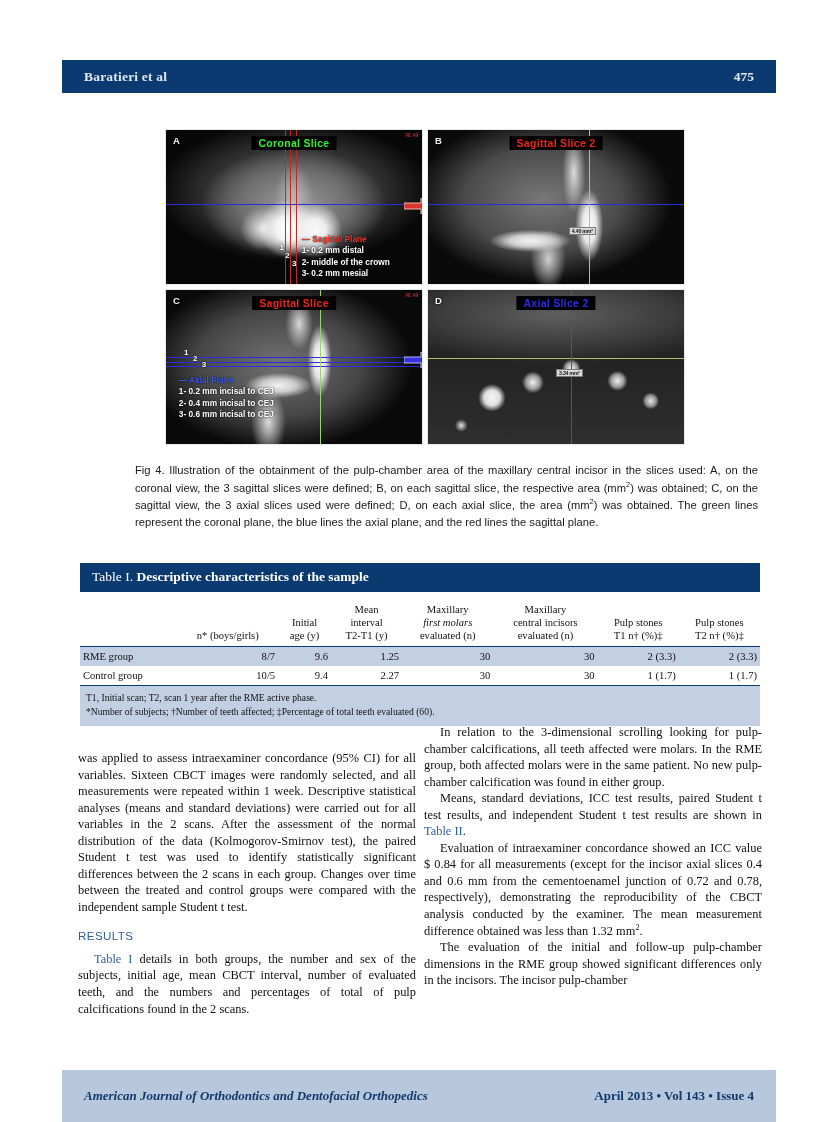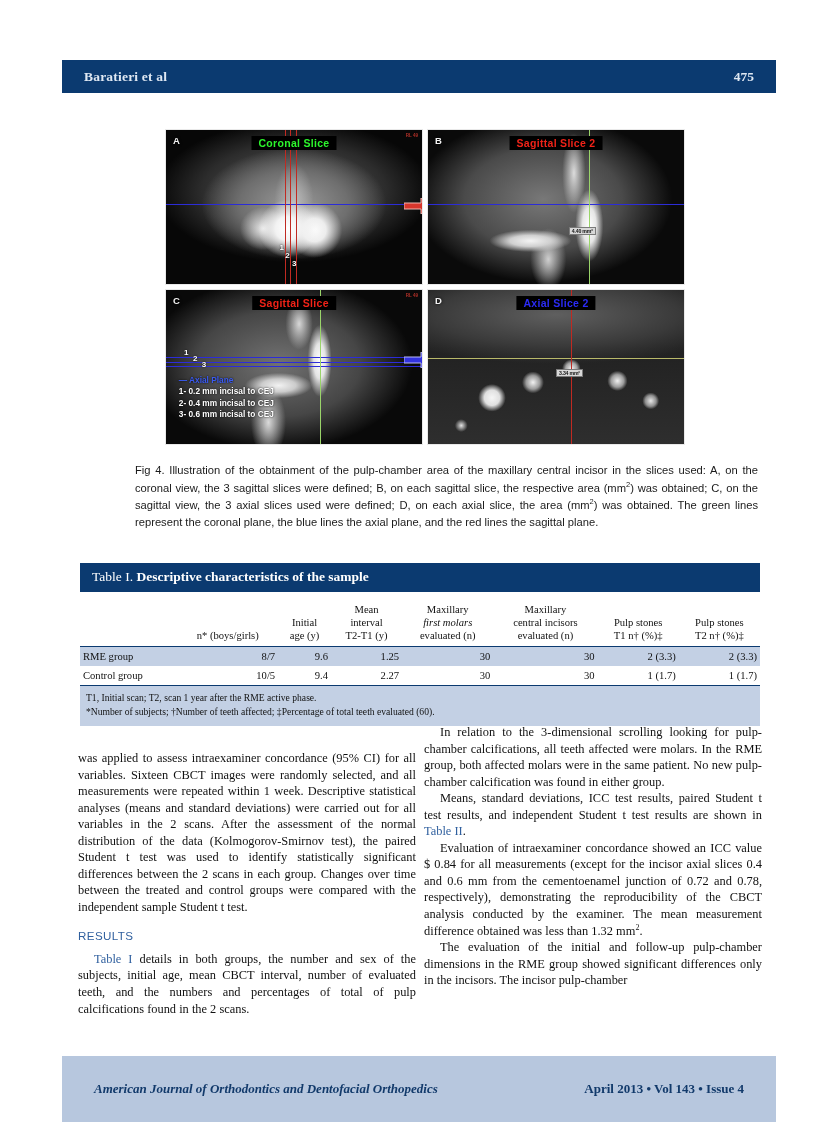--- a/index.html
+++ b/index.html
@@ -296,26 +296,26 @@
     margin: 13px 0 7px 0;
     text-indent: 0;
   }
   .xref { color: #2f5f9e; }
   .body-col sup { font-size: 8px; }
 
   
   .page-footer {
     position: absolute;
     left: 62px; bottom: 0px;
-    width: 714px; height: 66px;
+    width: 714px; height: 52px;
     background: #b7c7de;
     display: flex;
     align-items: center;
     justify-content: space-between;
-    padding: 0 32px;
+    padding: 0 22px;
   }
   .page-footer .ft-journal {
     color: #123a6b;
     font-size: 13px;
     font-style: italic;
     font-weight: bold;
   }
   .page-footer .ft-issue {
     color: #123a6b;
     font-size: 13px;
@@ -338,20 +338,26 @@
       <div class="line-h blue-line" style="top:48%;"></div>
       <div class="line-v red-line" style="left:46.5%;"></div>
       <div class="line-v red-line" style="left:48.6%;"></div>
       <div class="line-v red-line" style="left:50.7%;"></div>
       <span class="panel-letter">A</span>
       <span class="slice-tag tag-green">Coronal Slice</span>
       <span class="corner-stamp">RL 49</span>
       <span class="num-mark" style="left:44.3%; top:73.5%;">1</span>
       <span class="num-mark" style="left:46.6%; top:78.5%;">2</span>
       <span class="num-mark" style="left:49.2%; top:83.5%;">3</span>
+      <div class="legend" style="left:53%; top:67.5%;">
+        <div class="plane-title-red">— Sagittal Plane</div>
+        <div class="item">1- 0.2 mm distal</div>
+        <div class="item">2- middle of the crown</div>
+        <div class="item">3- 0.2 mm mesial</div>
+      </div>
 
       <svg class="arrow-marker" style="right:-12px; top:44%; width:30px; height:16px;" viewBox="0 0 30 16">
         <path d="M0 5 H17 V0 L29 8 L17 16 V11 H0 Z" fill="#d8362c" stroke="#f0b6b1" stroke-width="1"></path>
       </svg>
     </div>
 
     <div class="panel">
       <div class="ct ctB"></div>
       <div class="line-h blue-line" style="top:48%;"></div>
       <div class="line-v green-line" style="left:63%;"></div>

